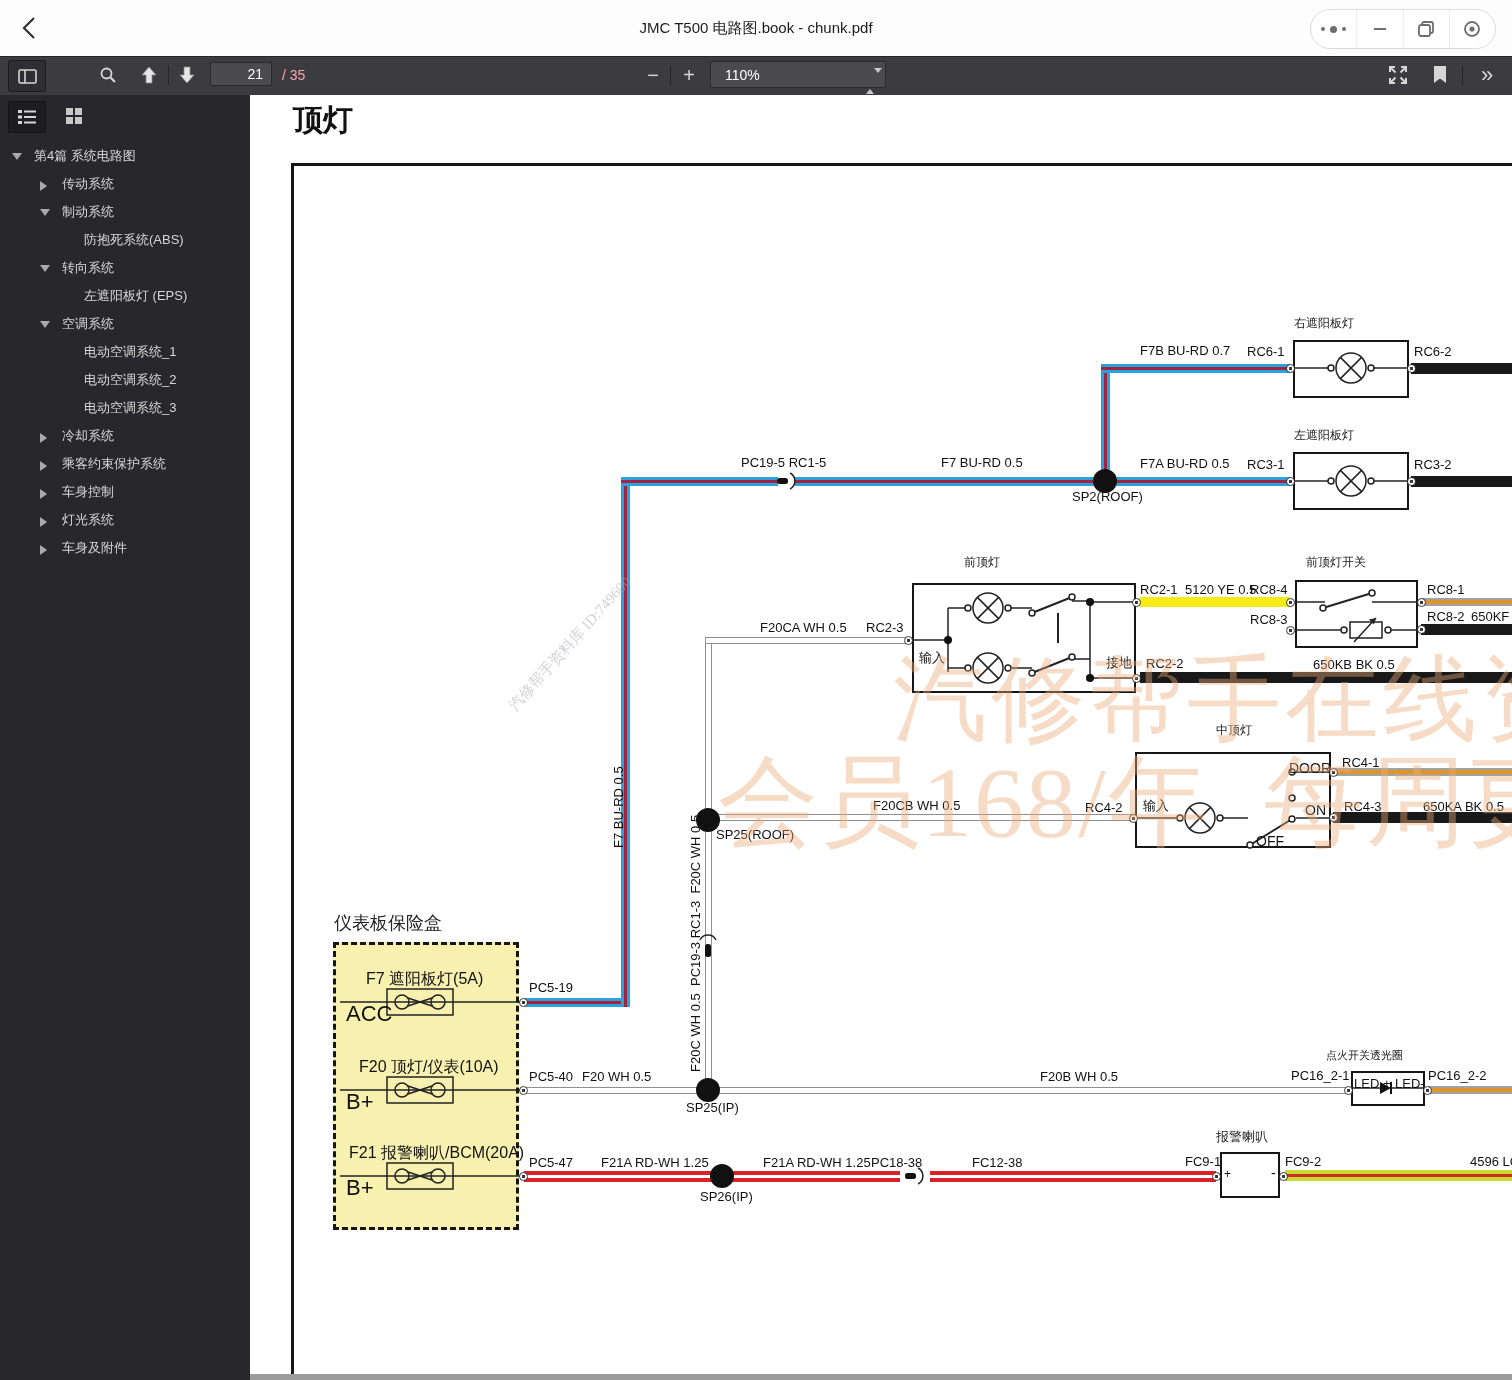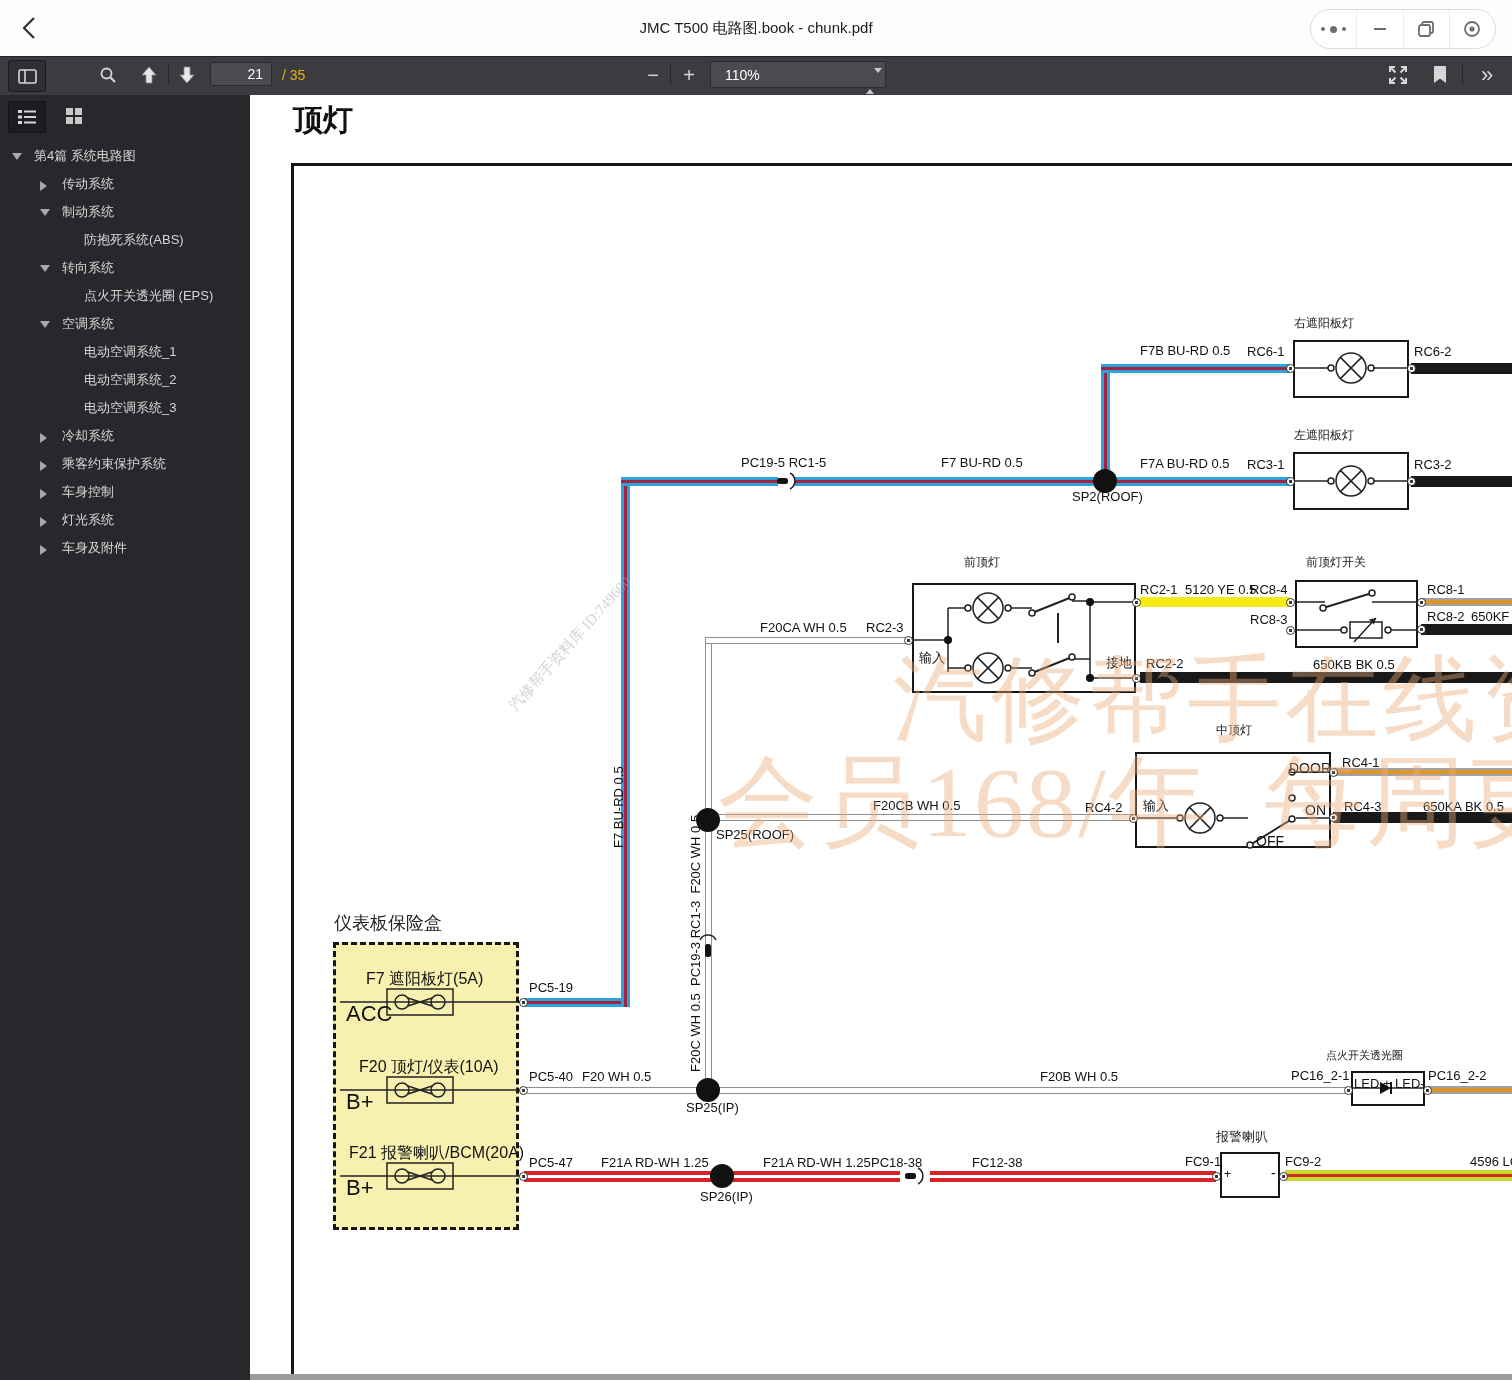--- a/index.html
+++ b/index.html
@@ -15,21 +15,21 @@
   .pill-seg+.pill-seg{border-left:1px solid #ececec;}
   
   #toolbar{position:absolute;left:0;top:56px;width:1512px;height:39px;background:#3b3b40;z-index:40;
     box-shadow:0 1px 0 #26262a inset;}
   .tb-btn{position:absolute;top:4px;height:30px;display:flex;align-items:center;justify-content:center;
     color:#d6d6d6;cursor:pointer;border-radius:2px;}
   .tb-sep{position:absolute;top:9px;width:1px;height:20px;background:#26262a;}
   #page-input{position:absolute;left:210px;top:6px;width:62px;height:24px;background:#4a4a4f;
     border:1px solid #2a2a2e;border-radius:2px;color:#fff;font-size:14px;text-align:right;padding:0 8px 0 2px;
     font-family:inherit;box-sizing:border-box;}
-  #page-total{position:absolute;left:282px;top:0;height:38px;line-height:38px;color:#eab308;font-size:14px;}
+  #page-total{position:absolute;left:282px;top:0;height:38px;line-height:38px;color:#fca5a5;font-size:14px;}
   #zoom-select{position:absolute;left:710px;top:5px;width:176px;height:27px;background:#4a4a4f;
     border:1px solid #2a2a2e;border-radius:2px;color:#fff;font-size:14px;line-height:26px;padding-left:14px;
     box-sizing:border-box;cursor:pointer;}
   .spin{position:absolute;right:10px;top:6px;width:9px;}
   .spin .t{width:0;height:0;border-left:4.5px solid transparent;border-right:4.5px solid transparent;}
   .spin .up{border-bottom:5px solid #c9c9c9;margin-bottom:3px;}
   .spin .dn{border-top:5px solid #c9c9c9;}
   .glyph{font-size:20px;color:#d6d6d6;}
   
   #sidebar{position:absolute;left:0;top:94px;width:250px;height:1286px;background:#28282c;z-index:30;}
@@ -204,21 +204,21 @@
         <span class="lab">制动系统</span>
       </div>
       <div class="toc-item lvl2">
         <span class="lab">防抱死系统(ABS)</span>
       </div>
       <div class="toc-item lvl1">
         <span class="caret open"></span>
         <span class="lab">转向系统</span>
       </div>
       <div class="toc-item lvl2">
-        <span class="lab">点火开关透光圈 (EPS)</span>
+        <span class="lab">左遮阳板灯 (EPS)</span>
       </div>
       <div class="toc-item lvl1">
         <span class="caret open"></span>
         <span class="lab">空调系统</span>
       </div>
       <div class="toc-item lvl2">
         <span class="lab">电动空调系统_1</span>
       </div>
       <div class="toc-item lvl2">
         <span class="lab">电动空调系统_2</span>
@@ -318,21 +318,21 @@
     <div class="conn" style="left: 1343.5px; top: 1085.5px;"></div>
     <div class="conn" style="left: 1422.5px; top: 1085.5px;"></div>
     <div class="conn" style="left: 1211.5px; top: 1171.5px;"></div>
     <div class="conn" style="left: 1278.5px; top: 1171.5px;"></div>
     <div class="dlabel" style="left: 741px; top: 455px;">PC19-5 RC1-5</div>
     <div class="dlabel" style="left: 941px; top: 455px;">F7 BU-RD 0.5</div>
     <div class="dlabel" style="left: 1072px; top: 489px;">SP2(ROOF)</div>
     <div class="dlabel" style="left: 1140px; top: 456px;">F7A BU-RD 0.5</div>
     <div class="dlabel" style="left: 1247px; top: 457px;">RC3-1</div>
     <div class="dlabel" style="left: 1414px; top: 457px;">RC3-2</div>
-    <div class="dlabel" style="left: 1140px; top: 343px;">F7B BU-RD 0.5</div>
+    <div class="dlabel" style="left: 1140px; top: 343px;">F7B BU-RD 0.7</div>
     <div class="dlabel" style="left: 1247px; top: 344px;">RC6-1</div>
     <div class="dlabel" style="left: 1414px; top: 344px;">RC6-2</div>
     <div class="dlabel" style="left: 760px; top: 620px;">F20CA WH 0.5</div>
     <div class="dlabel" style="left: 866px; top: 620px;">RC2-3</div>
     <div class="dlabel" style="left: 1140px; top: 582px;">RC2-1</div>
     <div class="dlabel" style="left: 1185px; top: 582px;">5120 YE 0.5</div>
     <div class="dlabel" style="left: 1250px; top: 582px;">RC8-4</div>
     <div class="dlabel" style="left: 1250px; top: 612px;">RC8-3</div>
     <div class="dlabel" style="left: 1427px; top: 582px;">RC8-1</div>
     <div class="dlabel" style="left: 1427px; top: 609px;">RC8-2</div>

